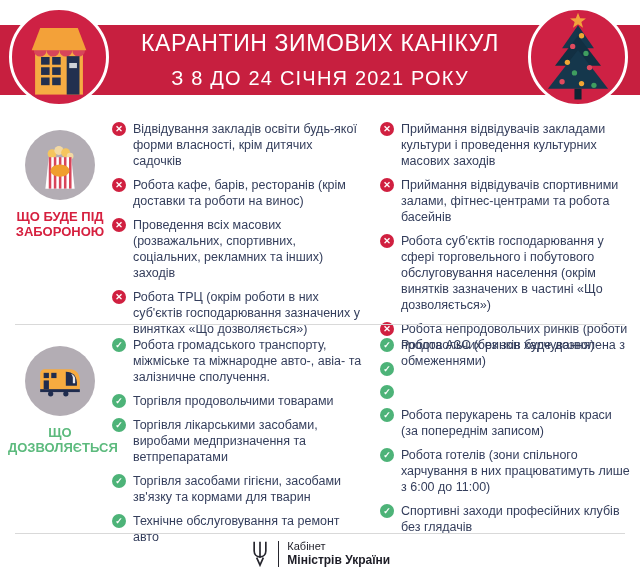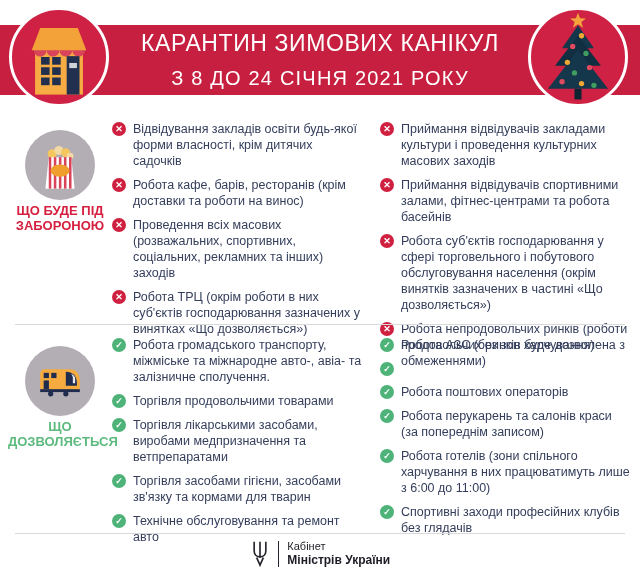--- a/index.html
+++ b/index.html
@@ -26,21 +26,21 @@
   .hcircle.right { left:528px; }
 
   
   .side { position:absolute; width:104px; text-align:center; }
   .side.prohibited { left:8px;  top:130px; }
   .side.allowed    { left:8px;  top:346px; }
   .gray-circle {
     width:70px; height:70px; border-radius:50%; background:#b3adb4;
     margin:0 auto; display:flex; align-items:center; justify-content:center; overflow:hidden;
   }
-  .side-label { margin-top:3px; font-size:13px; font-weight:bold; line-height:15px; }
+  .side-label { margin-top:9px; font-size:13px; font-weight:bold; line-height:15px; }
   .side-label.red   { color:#d6203f; }
   .side-label.green { color:#5cba7d; }
 
   
   ul.items { list-style:none; margin:0; padding:0; position:absolute;
              display:flex; flex-direction:column; gap:8px; }
   .p-left  { left:112px; top:121px; width:252px; }
   .p-right { left:380px; top:121px; width:252px; }
   .a-left  { left:112px; top:337px; width:252px; }
   .a-right { left:380px; top:337px; width:252px; }
@@ -216,21 +216,20 @@
   <ul class="items a-right">
       <li>
         <span class="marker check">✓</span>
         <span>Робота АЗС (без зон харчування)</span>
       </li>
       <li>
         <span class="marker check">✓</span>
       </li>
       <li>
         <span class="marker check">✓</span>
-        <span>Робота поштових операторів</span>
       </li>
       <li>
         <span class="marker check">✓</span>
         <span>Робота перукарень та салонів краси (за попереднім записом)</span>
       </li>
       <li>
         <span class="marker check">✓</span>
         <span>Робота готелів (зони спільного харчування в них працюватимуть лише з 6:00 до 11:00)</span>
       </li>
       <li>

